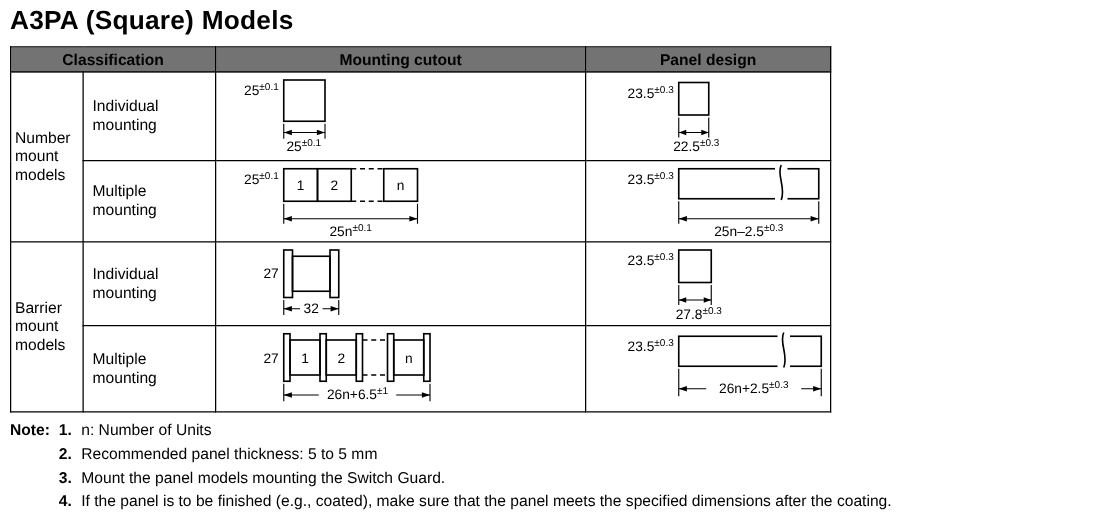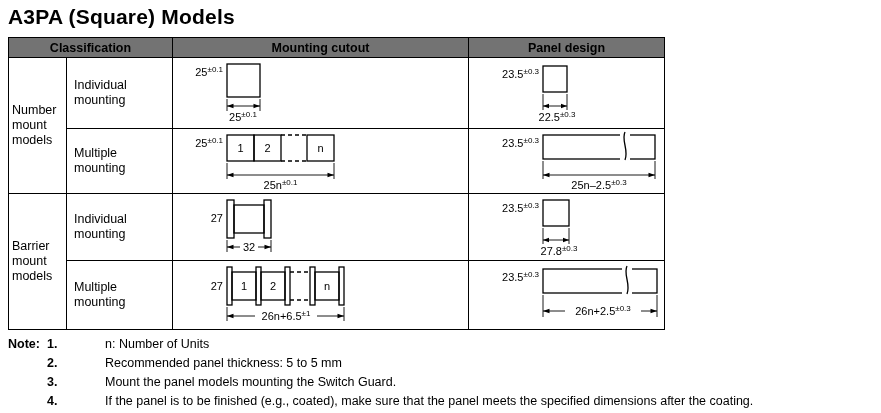--- a/index.html
+++ b/index.html
@@ -45,21 +45,21 @@
   .shape { fill: none; stroke: #000; stroke-width: 1.3; }
   .dim   { stroke: #000; stroke-width: 0.9; }
   .dash  { fill: none; stroke: #000; stroke-width: 1.3; stroke-dasharray: 4 3; }
   .arr   { fill: #000; stroke: none; }
   .cover { fill: #ffffff; stroke: none; }
 
   .notes { margin-top: 5px; }
   .note-row { display: flex; font-size: 12.5px; line-height: 19px; }
   .note-label { width: 39px; flex: none; font-weight: bold; }
   .note-num { width: 18px; flex: none; font-weight: bold; }
-  .note-text { flex: 1; margin-left: 40px; }
+  .note-text { flex: 1; }
 </style>
 </head>
 <body>
 
 <div class="page">
 
   <h1 class="title">A3PA (Square) Models</h1>
 
   <table class="models">
     <colgroup>

